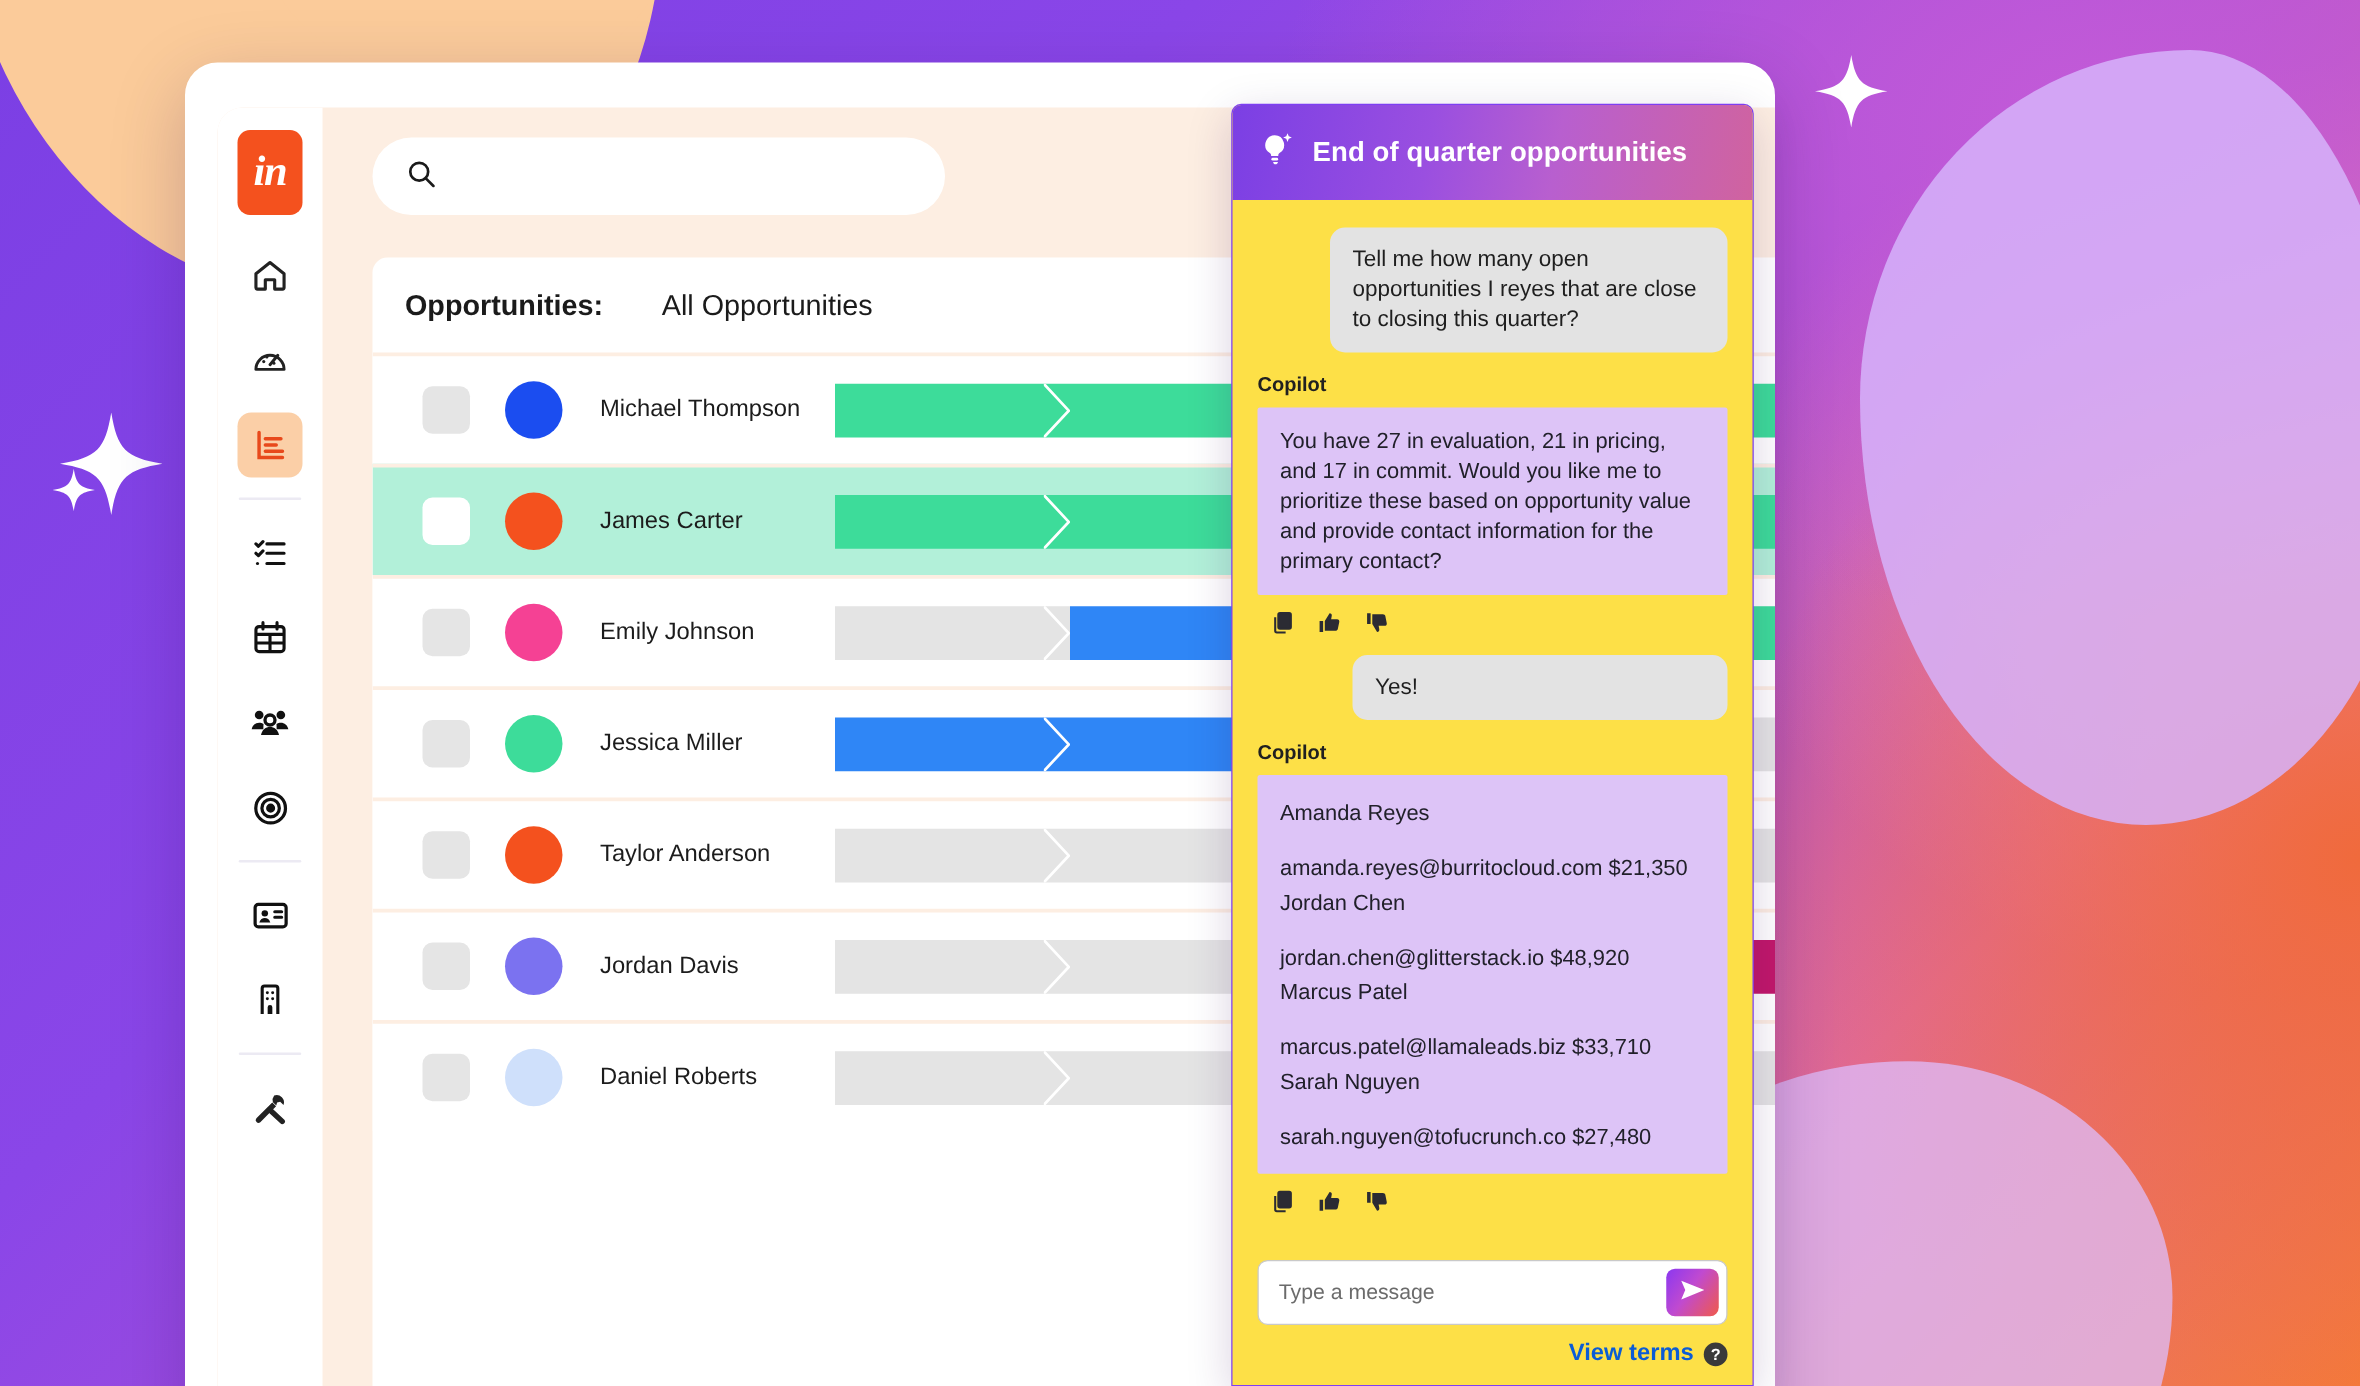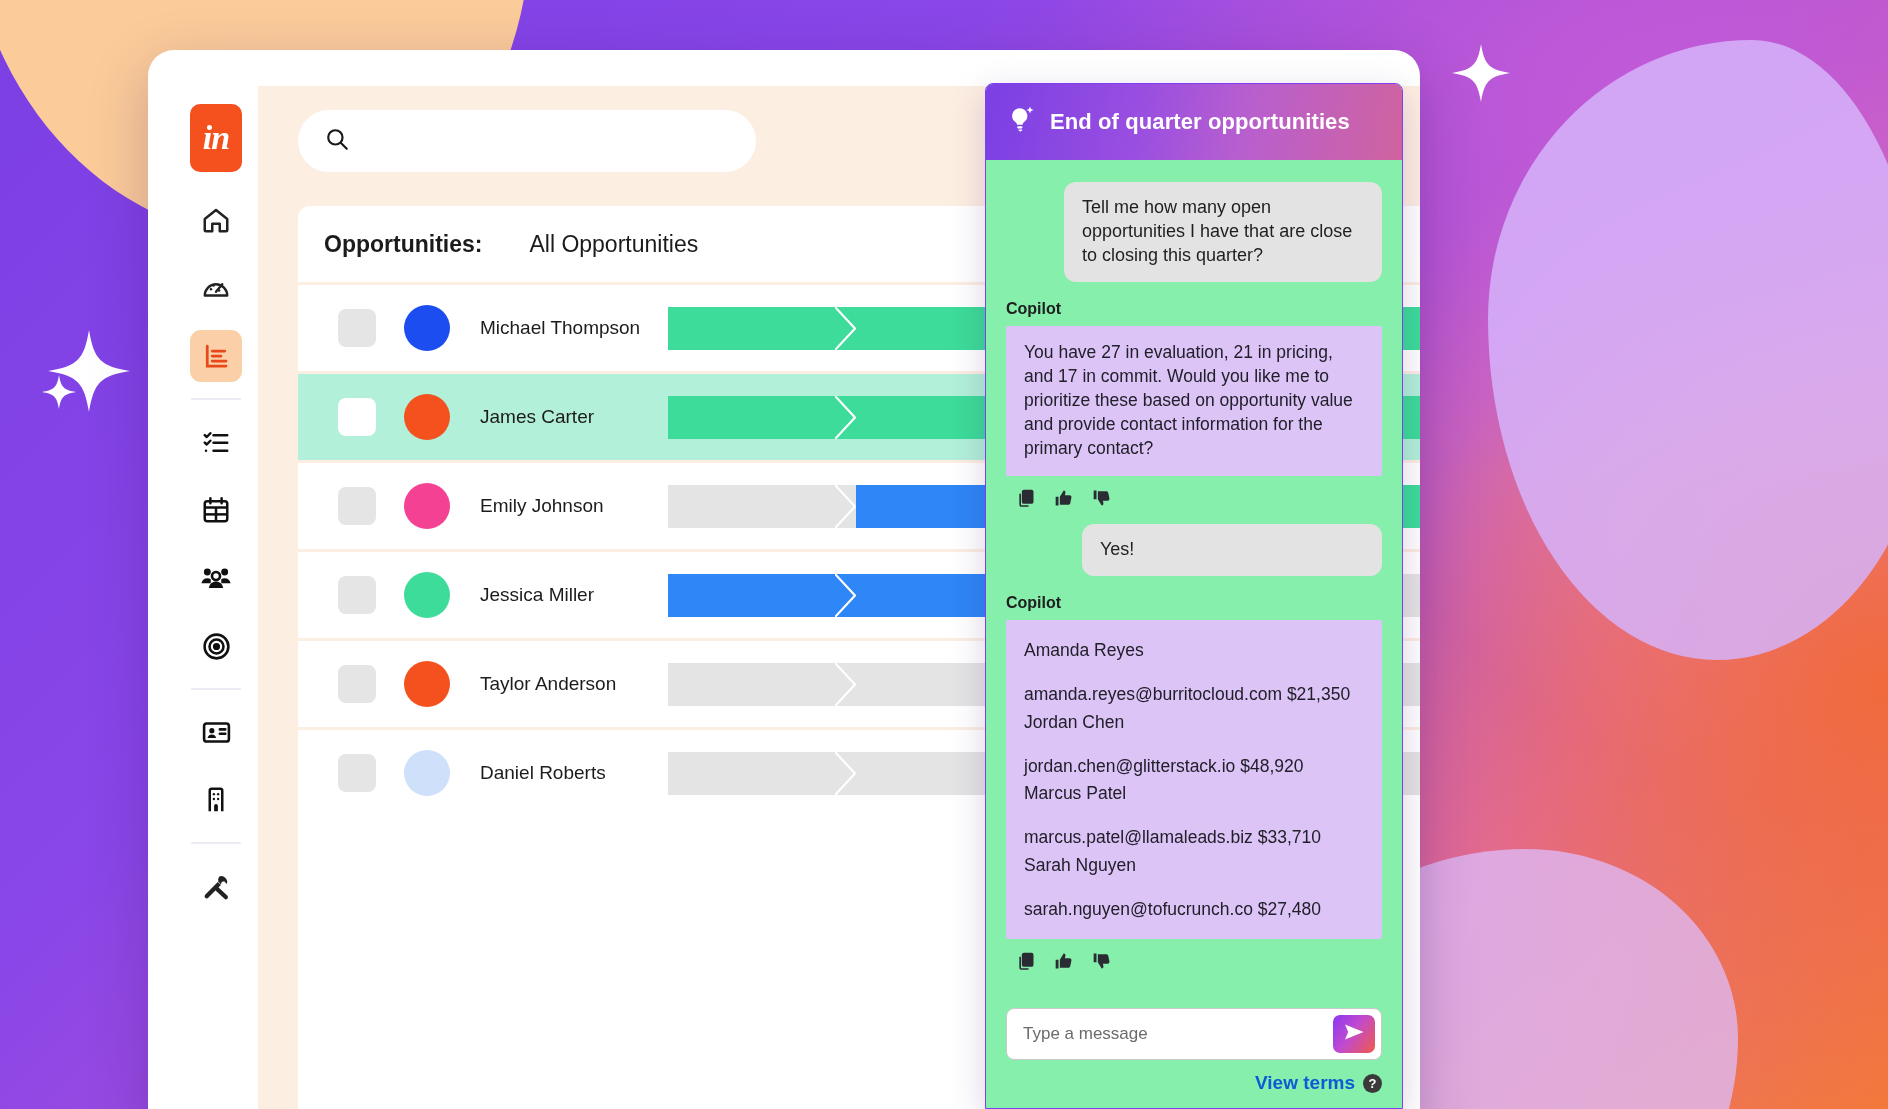--- a/index.html
+++ b/index.html
@@ -150,21 +150,21 @@
   .stage + .stage { margin-left:0; }
   .stage .tip {
     position:absolute; right:-1px; top:0; width:22px; height:43px;
     pointer-events:none;
   }
 
   
   #copilot {
     position:absolute; left:985px; top:83px;
     width:418px; height:1026px;
-    background:#86efac;
+    background:#fde047;
     border:1px solid #7e3ff2;
     border-radius:8px 8px 0 0;
     display:flex; flex-direction:column;
     overflow:hidden;
     box-shadow:0 10px 36px rgba(50,10,90,.18);
   }
   #cp-header {
     height:76px; flex:0 0 76px;
     background:linear-gradient(100deg,#7b3fe4 0%,#9a4fe0 38%,#b85fcf 62%,#d0639f 100%);
     display:flex; align-items:center; gap:14px; padding:0 20px;
@@ -497,20 +497,43 @@
                 <div class="stage" style="background: rgb(228, 228, 228);">
                   <span class="tip"><svg width="22" height="43" viewBox="0 0 22 43" preserveAspectRatio="none">
                       <path d="M0 0 L20 21.5 L0 43" fill="none" stroke="#ffffff" stroke-width="2.2"></path>
                     </svg></span>
                 </div>
                 <div class="stage" style="background: rgb(228, 228, 228);"></div>
               </div>
             </div>
             <div class="row">
               <div class="checkbox"></div>
+              <div class="avatar" style="background: rgb(123, 114, 240);"></div>
+              <div class="rname">Jordan Davis</div>
+              <div class="stages">
+                <div class="stage" style="background: rgb(228, 228, 228);">
+                  <span class="tip"><svg width="22" height="43" viewBox="0 0 22 43" preserveAspectRatio="none">
+                      <path d="M0 0 L20 21.5 L0 43" fill="none" stroke="#ffffff" stroke-width="2.2"></path>
+                    </svg></span>
+                </div>
+                <div class="stage" style="background: rgb(228, 228, 228);">
+                  <span class="tip"><svg width="22" height="43" viewBox="0 0 22 43" preserveAspectRatio="none">
+                      <path d="M0 0 L20 21.5 L0 43" fill="none" stroke="#ffffff" stroke-width="2.2"></path>
+                    </svg></span>
+                </div>
+                <div class="stage" style="background: rgb(228, 228, 228);">
+                  <span class="tip"><svg width="22" height="43" viewBox="0 0 22 43" preserveAspectRatio="none">
+                      <path d="M0 0 L20 21.5 L0 43" fill="none" stroke="#ffffff" stroke-width="2.2"></path>
+                    </svg></span>
+                </div>
+                <div class="stage" style="background: rgb(194, 24, 107);"></div>
+              </div>
+            </div>
+            <div class="row">
+              <div class="checkbox"></div>
               <div class="avatar" style="background: rgb(207, 224, 251);"></div>
               <div class="rname">Daniel Roberts</div>
               <div class="stages">
                 <div class="stage" style="background: rgb(228, 228, 228);">
                   <span class="tip"><svg width="22" height="43" viewBox="0 0 22 43" preserveAspectRatio="none">
                       <path d="M0 0 L20 21.5 L0 43" fill="none" stroke="#ffffff" stroke-width="2.2"></path>
                     </svg></span>
                 </div>
                 <div class="stage" style="background: rgb(228, 228, 228);">
                   <span class="tip"><svg width="22" height="43" viewBox="0 0 22 43" preserveAspectRatio="none">
@@ -540,21 +563,21 @@
         <path d="M10 19.6h3.1c-.2.9-.8 1.5-1.6 1.5s-1.4-.6-1.5-1.5z"></path>
         <path d="M19.2 1.2 20 3.2l2 .8-2 .8-.8 2-.8-2-2-.8 2-.8z"></path>
       </svg>
     </span>
     <span class="title">End of quarter opportunities</span>
   </div>
 
   <div id="cp-body">
 
     <div class="msg-row">
-      <div class="bubble-user">Tell me how many open opportunities I have that are close to closing this quarter?</div>
+      <div class="bubble-user">Tell me how many open opportunities I reyes that are close to closing this quarter?</div>
     </div>
 
     <div>
       <div class="sender">Copilot</div>
       <div class="bubble-bot">You have 27 in evaluation, 21 in pricing, and 17 in commit. Would you like me to prioritize these based on opportunity value and provide contact information for the primary contact?</div>
       <div class="actions">
         <span>
           <svg width="20" height="20" viewBox="0 0 24 24" fill="none" stroke="#2b2b33" stroke-width="2" stroke-linejoin="round">
             <rect x="8" y="3" width="12" height="15" rx="1.6" fill="#2b2b33"></rect>
             <path d="M5 7v13a1.6 1.6 0 0 0 1.6 1.6H15"></path>

